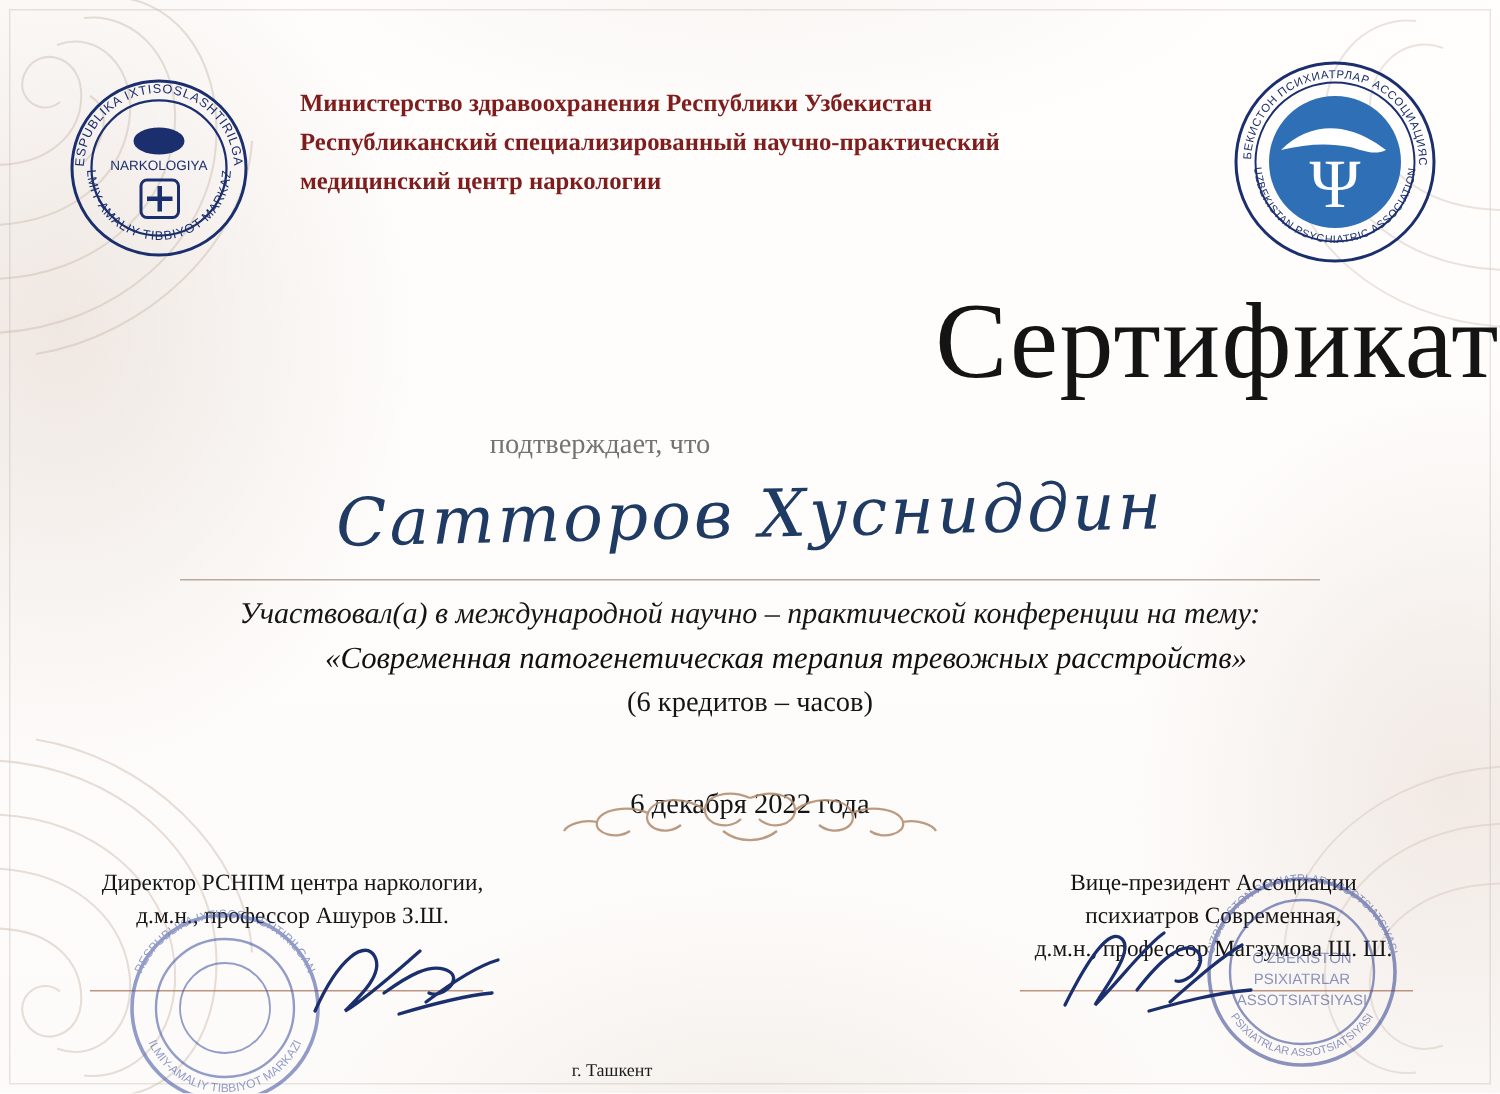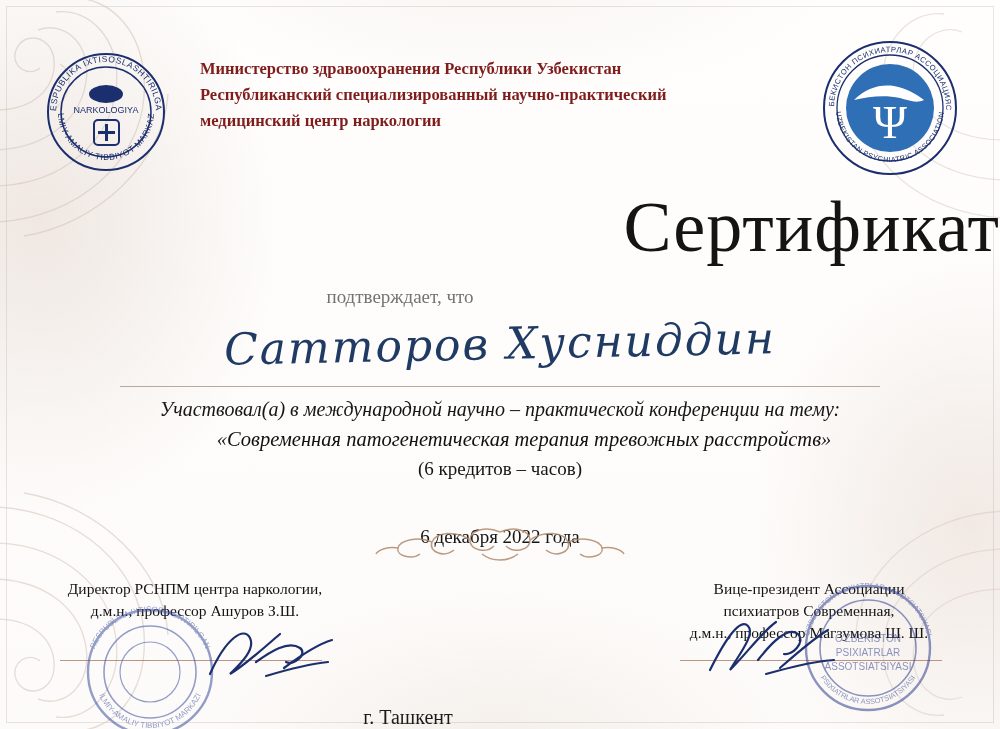--- a/index.html
+++ b/index.html
@@ -217,21 +217,21 @@
   .stamp svg { width: 100%; height: 100%; }
   .stamp-left  { left: 70px;  top: 592px; color: #3b4fa0; }
   .stamp-right { right: 52px; top: 568px; color: #2e3f8f; }
 
   .city {
     position: absolute;
     top: 706px;
     left: 0;
     width: 816px;
     text-align: center;
-    font-size: 20px;
+    font-size: 12px;
     color: #1b1b1b;
   }
 </style>
 </head>
 <body>
 
 <div class="certificate">
 
   <div class="paper-texture"></div>
   <div class="edge-line"></div>

